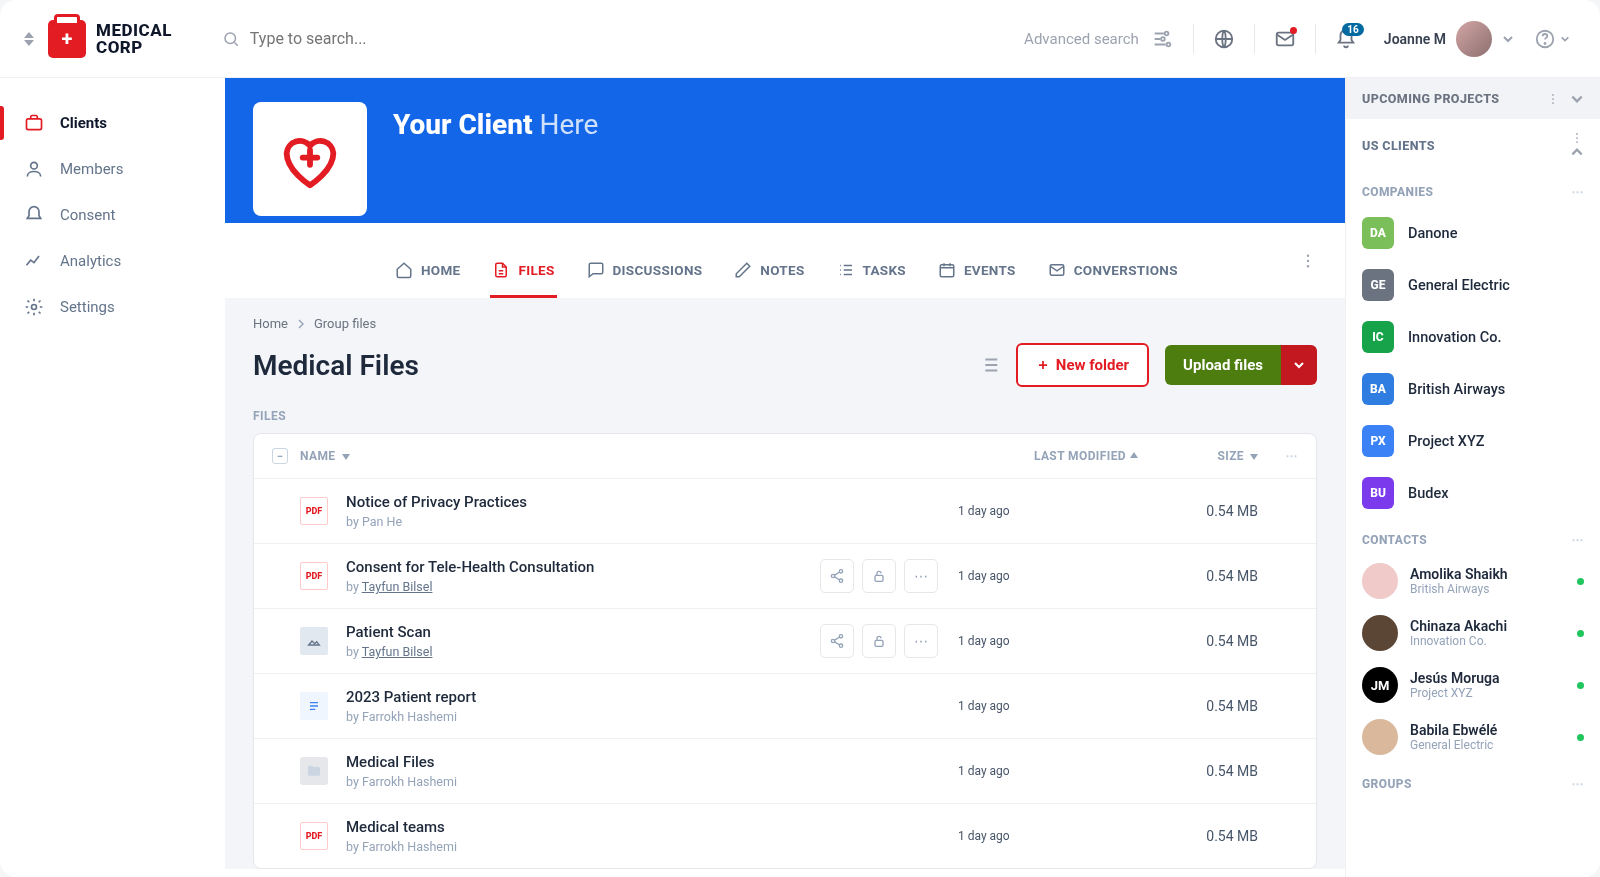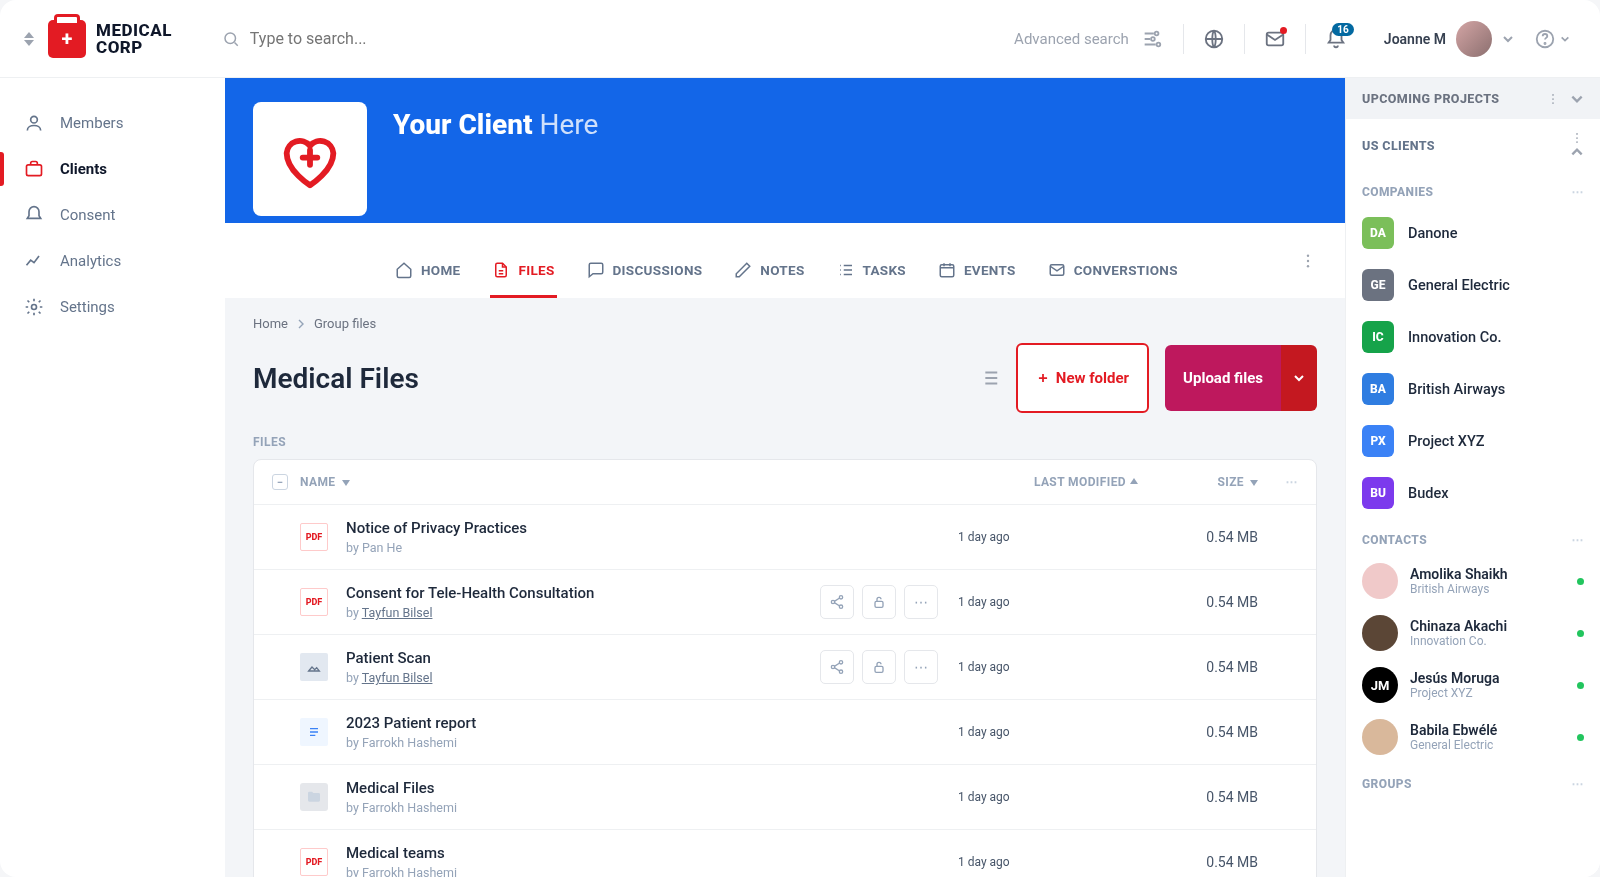--- a/index.html
+++ b/index.html
@@ -17,21 +17,21 @@
 .search{flex:1;display:flex;align-items:center;margin-left:50px}
 .search-icon{color:#9ca3af;margin-right:10px}
 .search input{border:none;outline:none;font-size:16px;color:#6b7280;width:300px;background:transparent}
 .adv-search{display:flex;align-items:center;gap:12px;color:#9ca3af;font-size:15px;margin-right:14px}
 .adv-search svg{width:22px;height:22px}
 .topbar-icons{display:flex;align-items:center}
 .tb-icon{width:48px;height:48px;display:flex;align-items:center;justify-content:center;color:#6b7280;position:relative;cursor:pointer}
 .tb-divider{width:1px;height:30px;background:#e5e7eb;margin:0 6px}
 .red-dot{position:absolute;top:12px;right:12px;width:7px;height:7px;background:#e31b23;border-radius:50%}
 .badge{position:absolute;top:8px;right:6px;background:#0369a1;color:#fff;font-size:10px;font-weight:700;padding:1px 5px;border-radius:9px}
-.user{display:flex;align-items:center;gap:10px;margin-left:24px;color:#374151;font-weight:600}
+.user{display:flex;align-items:center;gap:10px;margin-left:14px;color:#374151;font-weight:600}
 .avatar{width:36px;height:36px;border-radius:50%;background:linear-gradient(135deg,#d4a5a5,#8b6f6f);display:inline-block}
 .chev{color:#9ca3af}
 .help{color:#9ca3af;margin-left:14px}
 .body{display:flex;flex:1;min-height:0}
 .sidebar{width:225px;padding-top:22px;border-right:1px solid transparent}
 .nav-item{display:flex;align-items:center;gap:16px;padding:13px 24px;color:#64748b;font-size:15px;cursor:pointer;position:relative}
 .nav-item.active{color:#0f172a;font-weight:700}
 .nav-item.active::before{content:"";position:absolute;left:0;top:6px;bottom:6px;width:4px;background:#e31b23;border-radius:0 3px 3px 0}
 .nav-item.active .nav-icon{color:#e31b23}
 .nav-icon{width:20px;height:20px;display:flex;align-items:center;justify-content:center}
@@ -48,23 +48,23 @@
 .tab.active{color:#e31b23;border-bottom-color:#e31b23}
 .tab-strip{background:#fff;padding-left:28px;padding-right:18px;display:flex;align-items:center;justify-content:space-between}
 .tab-more{color:#9ca3af;padding:10px}
 .page{padding:18px 28px 0 28px;background:#f3f5f8}
 .crumb{color:#94a3b8;font-size:13px;display:flex;gap:10px;align-items:center}
 .crumb span{color:#6b7280}
 .page-head{display:flex;align-items:center;justify-content:space-between;margin-top:12px}
 .page-title{font-size:28px;font-weight:600;color:#1e293b}
 .head-actions{display:flex;align-items:center;gap:16px}
 .list-icon{color:#9ca3af}
-.btn{display:flex;align-items:center;gap:6px;padding:24px 18px;border-radius:6px;font-weight:700;font-size:15px;cursor:pointer;border:none}
+.btn{display:flex;align-items:center;gap:6px;padding:11px 18px;border-radius:6px;font-weight:700;font-size:15px;cursor:pointer;border:none}
 .btn-outline{background:#fff;color:#e31b23;border:2px solid #e31b23}
-.btn-solid{background:#be185d;color:#fff}
+.btn-solid{background:#4d7c0f;color:#fff}
 .btn-split{display:flex}
 .btn-split .btn{border-radius:6px 0 0 6px}
 .btn-split .drop{background:#c41820;color:#fff;padding:11px 12px;border-radius:0 6px 6px 0;display:flex;align-items:center}
 .section-label{color:#94a3b8;font-size:12px;font-weight:700;letter-spacing:.5px;margin-top:22px}
 .table{background:#fff;border:1px solid #e5e7eb;border-radius:8px;margin-top:10px;margin-bottom:20px}
 .thead{display:flex;align-items:center;padding:14px 18px;color:#94a3b8;font-size:12px;font-weight:700;letter-spacing:.4px}
 .th-chk{width:28px}
 .chk{width:16px;height:16px;border:1.5px solid #cbd5e1;border-radius:3px;display:inline-flex;align-items:center;justify-content:center;color:#94a3b8;font-size:11px;line-height:1}
 .th-name{flex:1;display:flex;align-items:center;gap:6px}
 .th-mod{width:180px;text-align:right;display:flex;justify-content:flex-end;gap:4px;align-items:center}
@@ -183,37 +183,37 @@
           </svg>
         <svg width="10" height="10" viewBox="0 0 12 12" style="margin-left:4px">
             <path d="M2 4l4 4 4-4" fill="none" stroke="currentColor" stroke-width="2"></path>
           </svg>
       </div>
     </div>
   </div>
 
   <div class="body">
     <div class="sidebar">
+      <div class="nav-item active">
+        <span class="nav-icon">
+            <svg width="20" height="20" viewBox="0 0 24 24" fill="none" stroke="currentColor" stroke-width="2">
+              <rect x="3" y="7" width="18" height="13" rx="2"></rect>
+              <path d="M8 7V5a2 2 0 012-2h4a2 2 0 012 2v2"></path>
+            </svg>
+          </span>
+        <span>Clients</span>
+      </div>
       <div class="nav-item">
         <span class="nav-icon">
             <svg width="20" height="20" viewBox="0 0 24 24" fill="none" stroke="currentColor" stroke-width="2">
               <circle cx="12" cy="8" r="4"></circle>
               <path d="M4 21c0-4 4-6 8-6s8 2 8 6"></path>
             </svg>
           </span>
         <span>Members</span>
-      </div>
-      <div class="nav-item active">
-        <span class="nav-icon">
-            <svg width="20" height="20" viewBox="0 0 24 24" fill="none" stroke="currentColor" stroke-width="2">
-              <rect x="3" y="7" width="18" height="13" rx="2"></rect>
-              <path d="M8 7V5a2 2 0 012-2h4a2 2 0 012 2v2"></path>
-            </svg>
-          </span>
-        <span>Clients</span>
       </div>
       <div class="nav-item">
         <span class="nav-icon">
             <svg width="20" height="20" viewBox="0 0 24 24" fill="none" stroke="currentColor" stroke-width="2">
               <path d="M6 8a6 6 0 0112 0v5l2 3H4l2-3V8z"></path>
             </svg>
           </span>
         <span>Consent</span>
       </div>
       <div class="nav-item">

